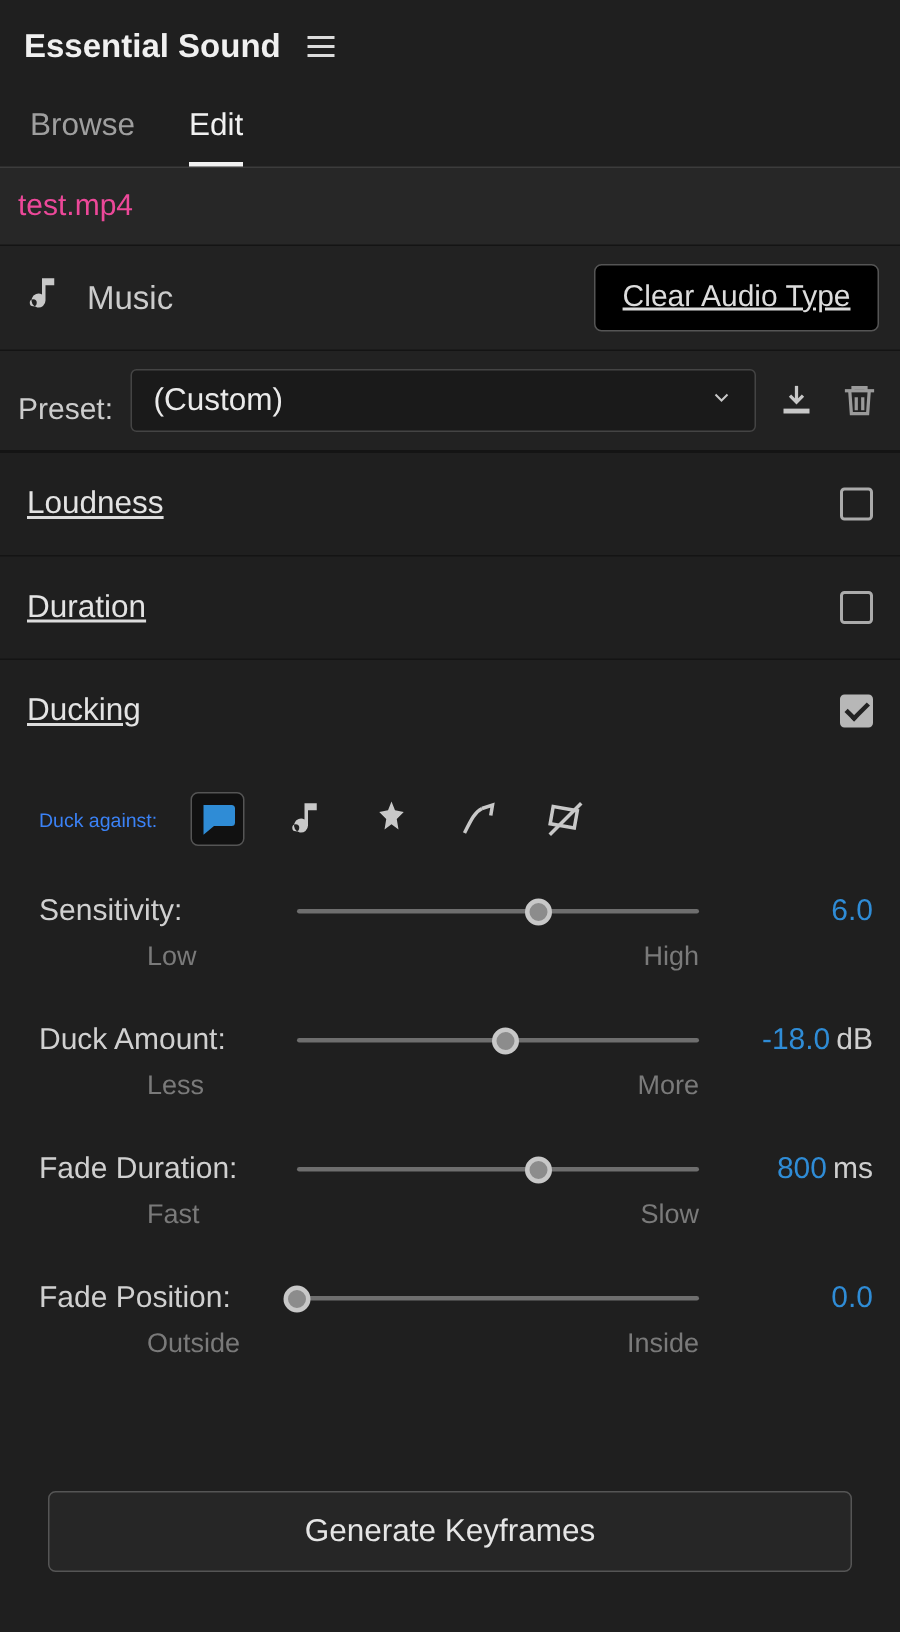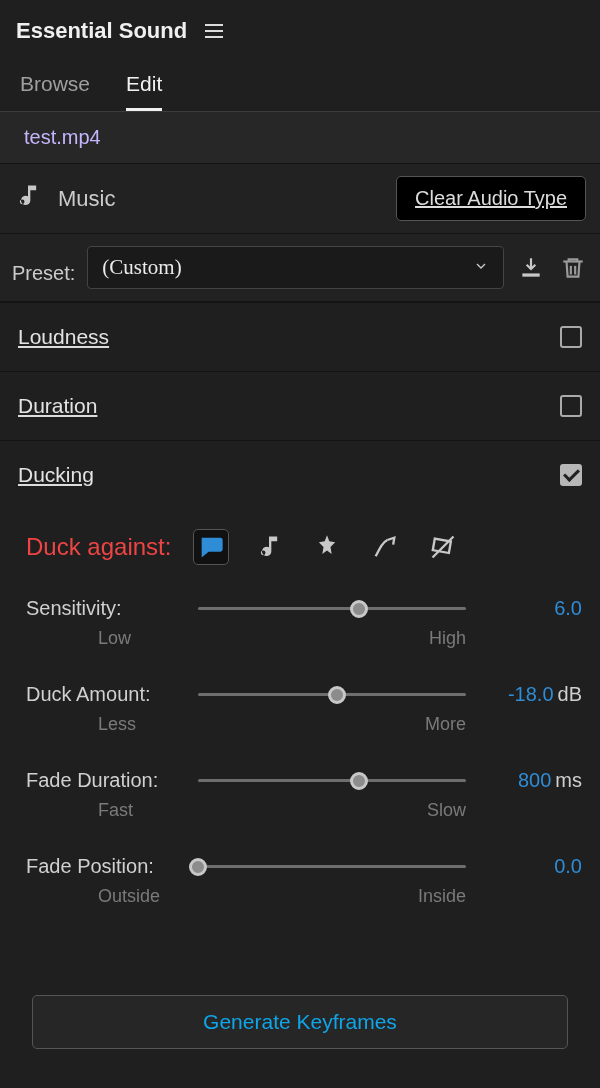--- a/index.html
+++ b/index.html
@@ -45,23 +45,23 @@
     padding-bottom: 12px;
     color: #9f9f9f;
     font-size: 21px;
     cursor: pointer;
   }
   .tab.active {
     color: #f1f1f1;
     border-bottom: 3px solid #f1f1f1;
   }
   .filename-bar {
-    padding: 14px 24px;
+    padding: 14px 12px;
     background: #272727;
-    color: #c4b5fd;
+    color: #ec4899;
     font-size: 20px;
     border-bottom: 1px solid #141414;
   }
   .type-row {
     display: flex;
     align-items: center;
     justify-content: space-between;
     padding: 12px 14px;
     border-bottom: 1px solid #141414;
     background: #222222;
@@ -103,21 +103,20 @@
     display: flex;
     align-items: center;
     justify-content: space-between;
     background: #1a1a1a;
     border: 1px solid #444;
     border-radius: 4px;
     padding: 8px 14px;
     color: #eaeaea;
     font-size: 21px;
     cursor: pointer;
-    font-family: Liberation Serif, serif;
   }
   .chev-down svg { width: 16px; height: 16px; }
   .icon-btn {
     width: 30px;
     height: 30px;
     display: flex;
     align-items: center;
     justify-content: center;
     cursor: pointer;
   }
@@ -161,21 +160,21 @@
   }
   .ducking-body {
     padding: 0 18px 0 26px;
   }
   .duck-against-row {
     display: flex;
     align-items: center;
     gap: 22px;
     padding: 20px 0 26px 0;
   }
-  .da-label { color: #ef4444; font-size: 24px; }
+  .da-label { color: #3b82f6; font-size: 13px; }
   .da-icons { display: flex; gap: 22px; align-items: center; }
   .da-icon {
     width: 36px;
     height: 36px;
     display: flex;
     align-items: center;
     justify-content: center;
     border-radius: 5px;
     cursor: pointer;
   }
@@ -235,21 +234,21 @@
   }
   .generate-wrap {
     padding: 60px 32px 0 32px;
   }
   .generate-btn {
     width: 100%;
     text-align: center;
     background: #262626;
     border: 1px solid #555;
     border-radius: 5px;
-    color: #0ea5e9;
+    color: #e5e5e5;
     font-size: 21px;
     padding: 14px 0;
     cursor: pointer;
   }
 </style>
 </head>
 <body>
 
 <div class="panel-header">
   <div class="panel-title">Essential Sound</div>

